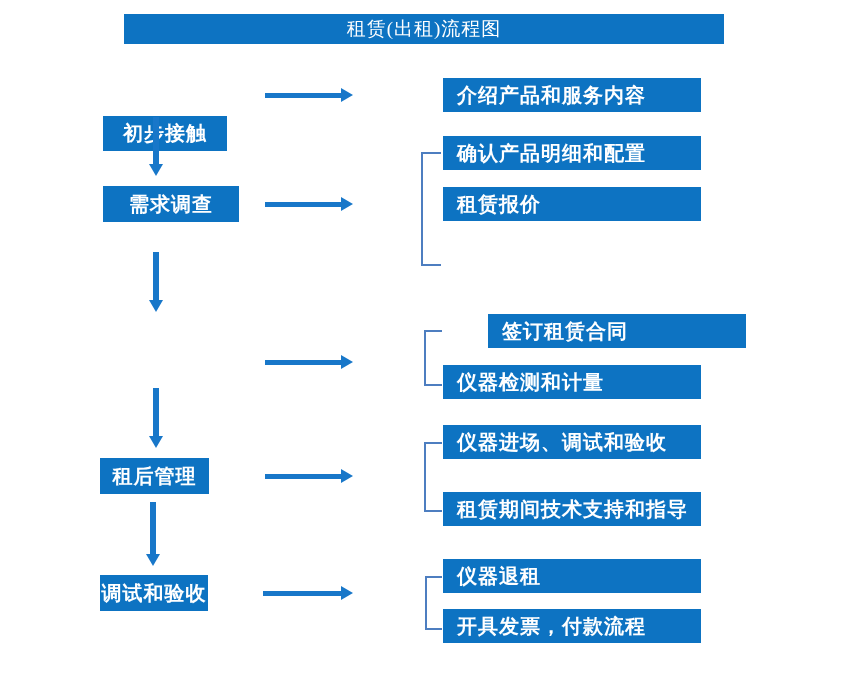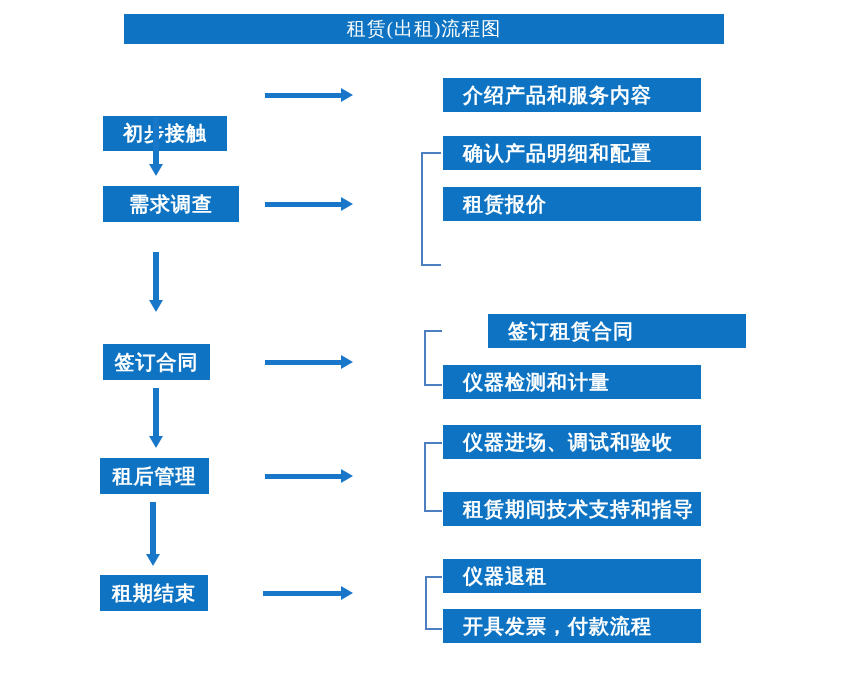--- a/index.html
+++ b/index.html
@@ -14,21 +14,21 @@
   }
   .step-box{
     position:absolute;background:var(--box,#0d73c2);color:var(--txt,#ffffff);
     font-size:20px;font-weight:bold;letter-spacing:1px;
     display:flex;align-items:center;justify-content:center;
   }
   .detail-box{
     position:absolute;left:443px;width:258px;height:34px;
     background:var(--box,#0d73c2);color:var(--txt,#ffffff);
     font-size:20px;font-weight:bold;letter-spacing:1px;
-    display:flex;align-items:center;padding-left:20px;box-sizing:border-box;
+    display:flex;align-items:center;padding-left:14px;box-sizing:border-box;
     white-space:nowrap;
   }
   .h-shaft{position:absolute;height:5px;background:var(--arrow,#1877c9);}
   .h-head{
     position:absolute;width:0;height:0;
     border-top:7px solid transparent;border-bottom:7px solid transparent;
     border-left:12px solid var(--arrow,#1877c9);
   }
   .v-shaft{position:absolute;width:6px;background:var(--arrow,#1877c9);}
   .v-head{
@@ -45,23 +45,22 @@
 </style>
 </head>
 <body>
 
 <div class="canvas">
 
   <div class="title-bar">租赁(出租)流程图</div>
 
   <div class="step-box" style="left:103px;top:78px;width:124px;height:35px;margin-top:38px;">初步接触</div>
   <div class="step-box" style="left:103px;top:186px;width:136px;height:36px;">需求调查</div>
-  <div class="step-box" style="left:103px;top:344px;width:107px;height:36px;">签订合同</div>
   <div class="step-box" style="left:100px;top:458px;width:109px;height:36px;">租后管理</div>
-  <div class="step-box" style="left:100px;top:575px;width:108px;height:36px;">租期结束</div>
+  <div class="step-box" style="left:100px;top:575px;width:108px;height:36px;">调试和验收</div>
 
   <div>
     <div class="v-shaft" style="left:153px;top:117px;height:47px;"></div>
     <div class="v-head" style="left:149px;top:164px;"></div>
   </div>
   <div>
     <div class="v-shaft" style="left:153px;top:252px;height:48px;"></div>
     <div class="v-head" style="left:149px;top:300px;"></div>
   </div>
   <div>

